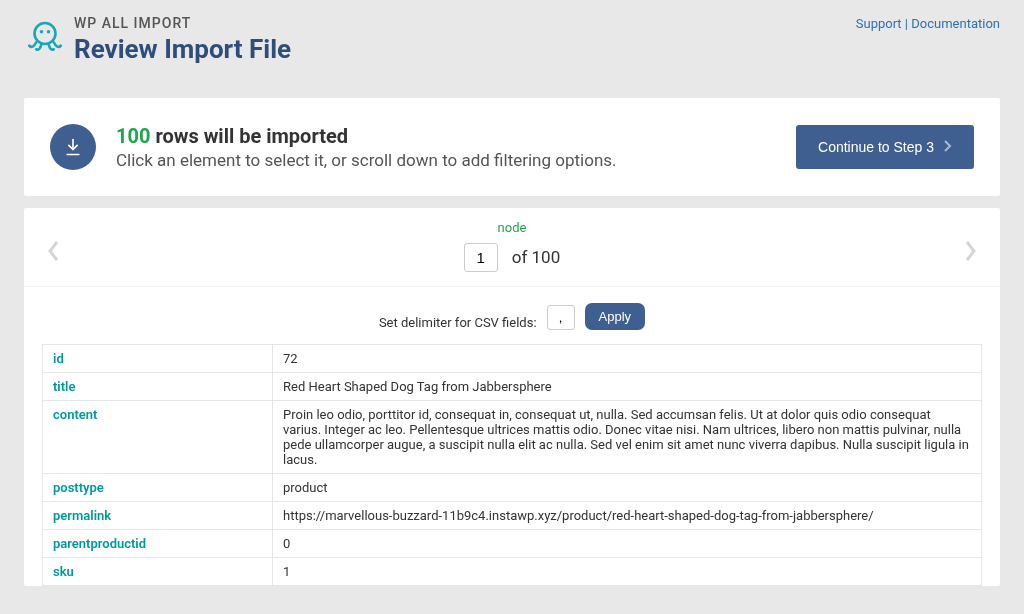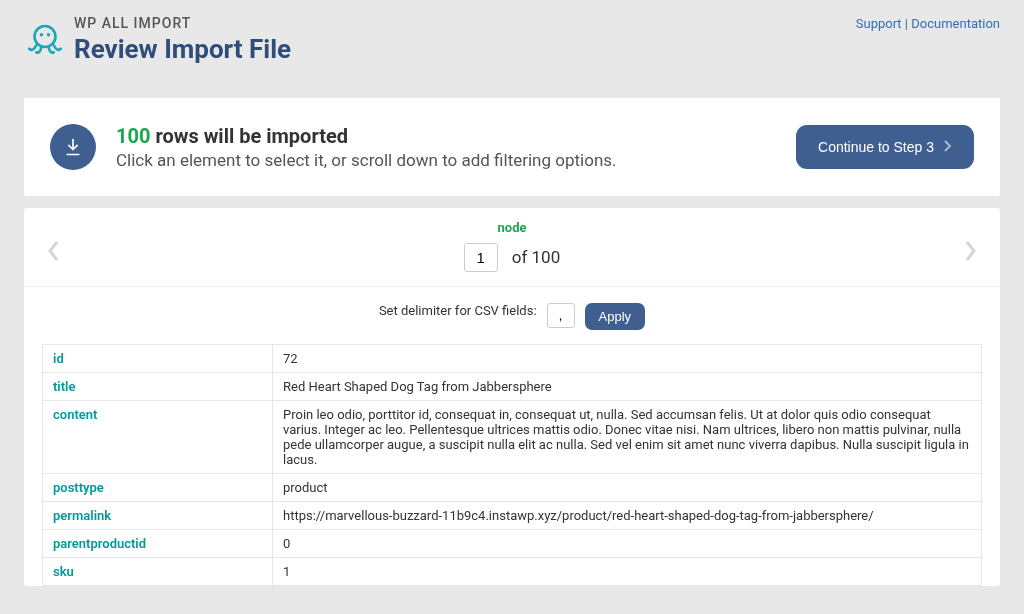--- a/index.html
+++ b/index.html
@@ -13,21 +13,21 @@
       border-radius: 14px;
     }
     .app-header {
       display: flex;
       justify-content: space-between;
       align-items: flex-start;
       padding: 16px 24px 8px 24px;
     }
     .brand-container {
       display: flex;
-      align-items: center;
+      align-items: flex-start;
       gap: 8px;
     }
     .logo-icon {
       width: 42px;
       height: 42px;
       flex-shrink: 0;
     }
     .brand-text { line-height: 1.1; }
     .brand-name {
       font-size: 14px;
@@ -72,46 +72,46 @@
       font-size: 20px;
       font-weight: 700;
       color: #333;
     }
     .summary-text .count { color: #1ea84e; }
     .summary-text .line2 { font-size: 17px; color: #555; margin-top: 2px; }
     .continue-btn {
       background: #3e5f8f;
       color: #fff;
       border: none;
-      border-radius: 11px;
+      border-radius: 3px;
       padding: 14px 22px;
       font-size: 14px;
       display: flex; align-items: center; gap: 10px;
       cursor: pointer;
     }
     .data-panel { padding: 0; margin: 0 24px; }
     .nav-row {
       display: flex; align-items: center; justify-content: space-between;
       padding: 12px 20px 4px 20px;
       border-bottom: 1px solid #eee;
     }
     .nav-arrow {
       width: 18px; height: 30px;
       color: #ccc; display:flex; align-items:center; justify-content:center; cursor: pointer;
     }
     .nav-center { text-align: center; flex: 1; padding-bottom: 10px; }
-    .node-label { color: #1ea84e; font-size: 13px; font-weight: 700; display:block; margin-bottom: 8px;}
+    .node-label { color: #1ea84e; font-size: 13px; font-weight: 400; display:block; margin-bottom: 8px;}
     .page-input {
       display:inline-block; width: 34px; text-align:center;
       border: 1px solid #ccc; border-radius: 3px;
       padding: 5px 0; font-size: 15px; margin-right: 10px;
     }
     .page-of { font-size: 17px; color:#333; }
     .delimiter-row {
-      display:flex; align-items:flex-start; justify-content:center; gap: 10px;
+      display:flex; align-items:flex-end; justify-content:center; gap: 10px;
       padding: 16px 0 14px 0;
     }
     .delimiter-row label { font-size: 13px; color:#333; }
     .delimiter-input {
       width: 28px; text-align:center; border:1px solid #ccc; border-radius:3px; padding:4px 0; font-size:13px;
     }
     .apply-btn {
       background:#3e5f8f; color:#fff; border:none; border-radius:7px;
       padding: 6px 14px; font-size:13px; cursor:pointer;
     }

